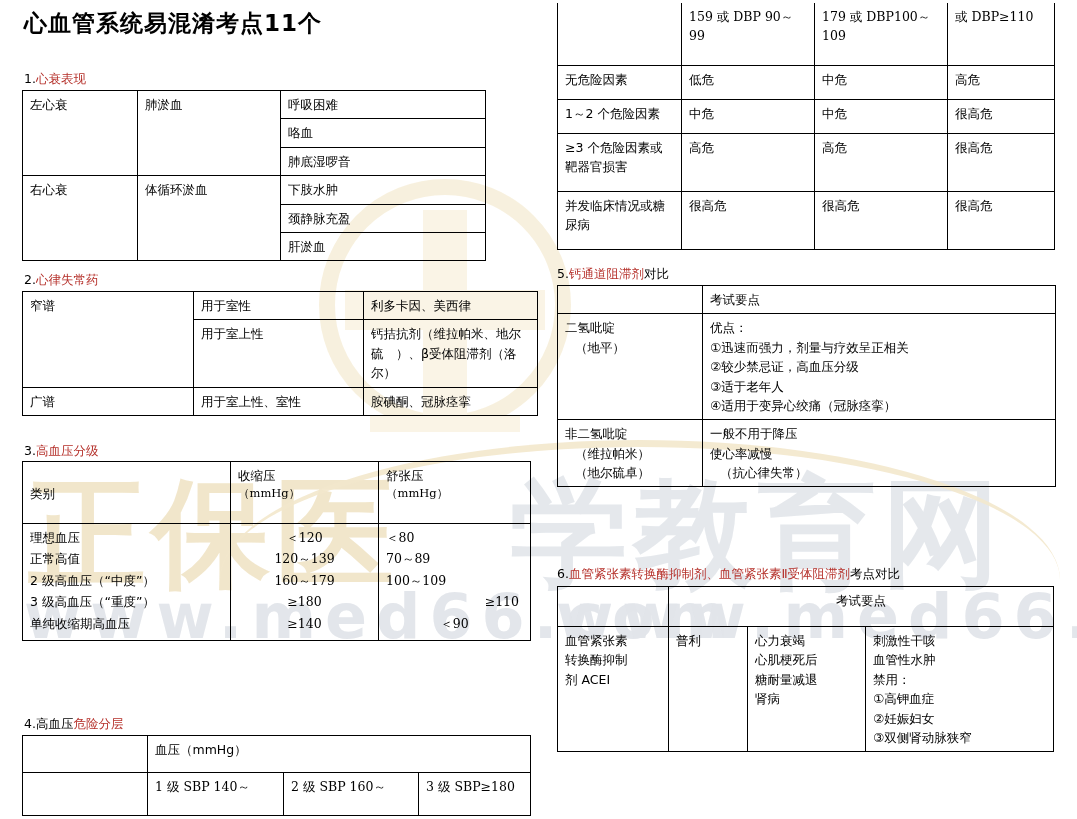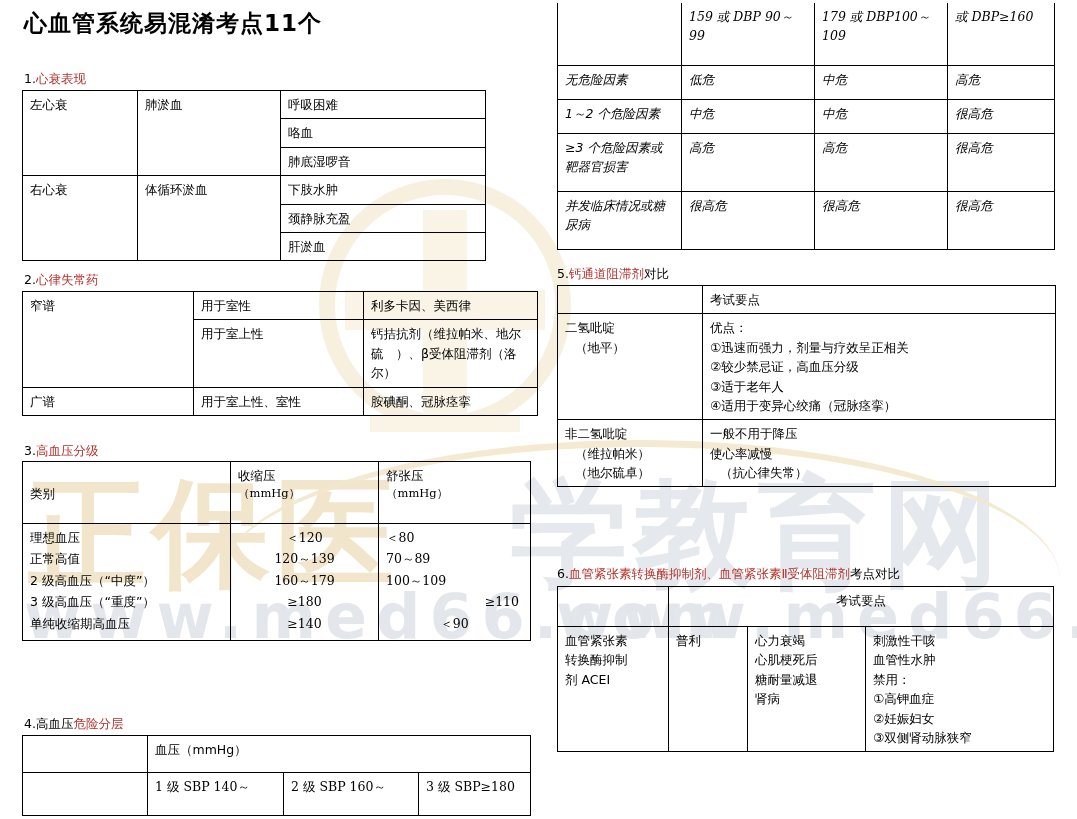--- a/index.html
+++ b/index.html
@@ -276,33 +276,33 @@
         <td class="vmid serifnum">2 级 SBP 160～</td>
         <td class="vmid serifnum">3 级 SBP≥180</td>
       </tr>
     </tbody>
   </table>
 
 </div>
 
 <div class="col-right">
 
-  <table class="grid" style="left:12px; top:3px; width:497px;font-style:italic;">
+  <table class="grid" style="left:12px; top:3px; width:497px;">
     <colgroup>
           <col style="width:124px">
           <col style="width:133px">
           <col style="width:133px">
           <col style="width:107px">
         </colgroup>
     <tbody>
       <tr>
         <td style="height:62px; border-top:none;"></td>
         <td class="serifnum" style="border-top:none;">159 或 DBP 90～99</td>
         <td class="serifnum" style="border-top:none;">179 或 DBP100～109</td>
-        <td class="serifnum" style="border-top:none;">或 DBP≥160</td>
+        <td class="serifnum" style="border-top:none;">或 DBP≥110</td>
       </tr>
       <tr>
         <td style="height:34px;">无危险因素</td>
         <td>低危</td>
         <td>中危</td>
         <td>高危</td>
       </tr>
       <tr>
         <td style="height:34px;">1～2 个危险因素</td>
         <td>中危</td>

